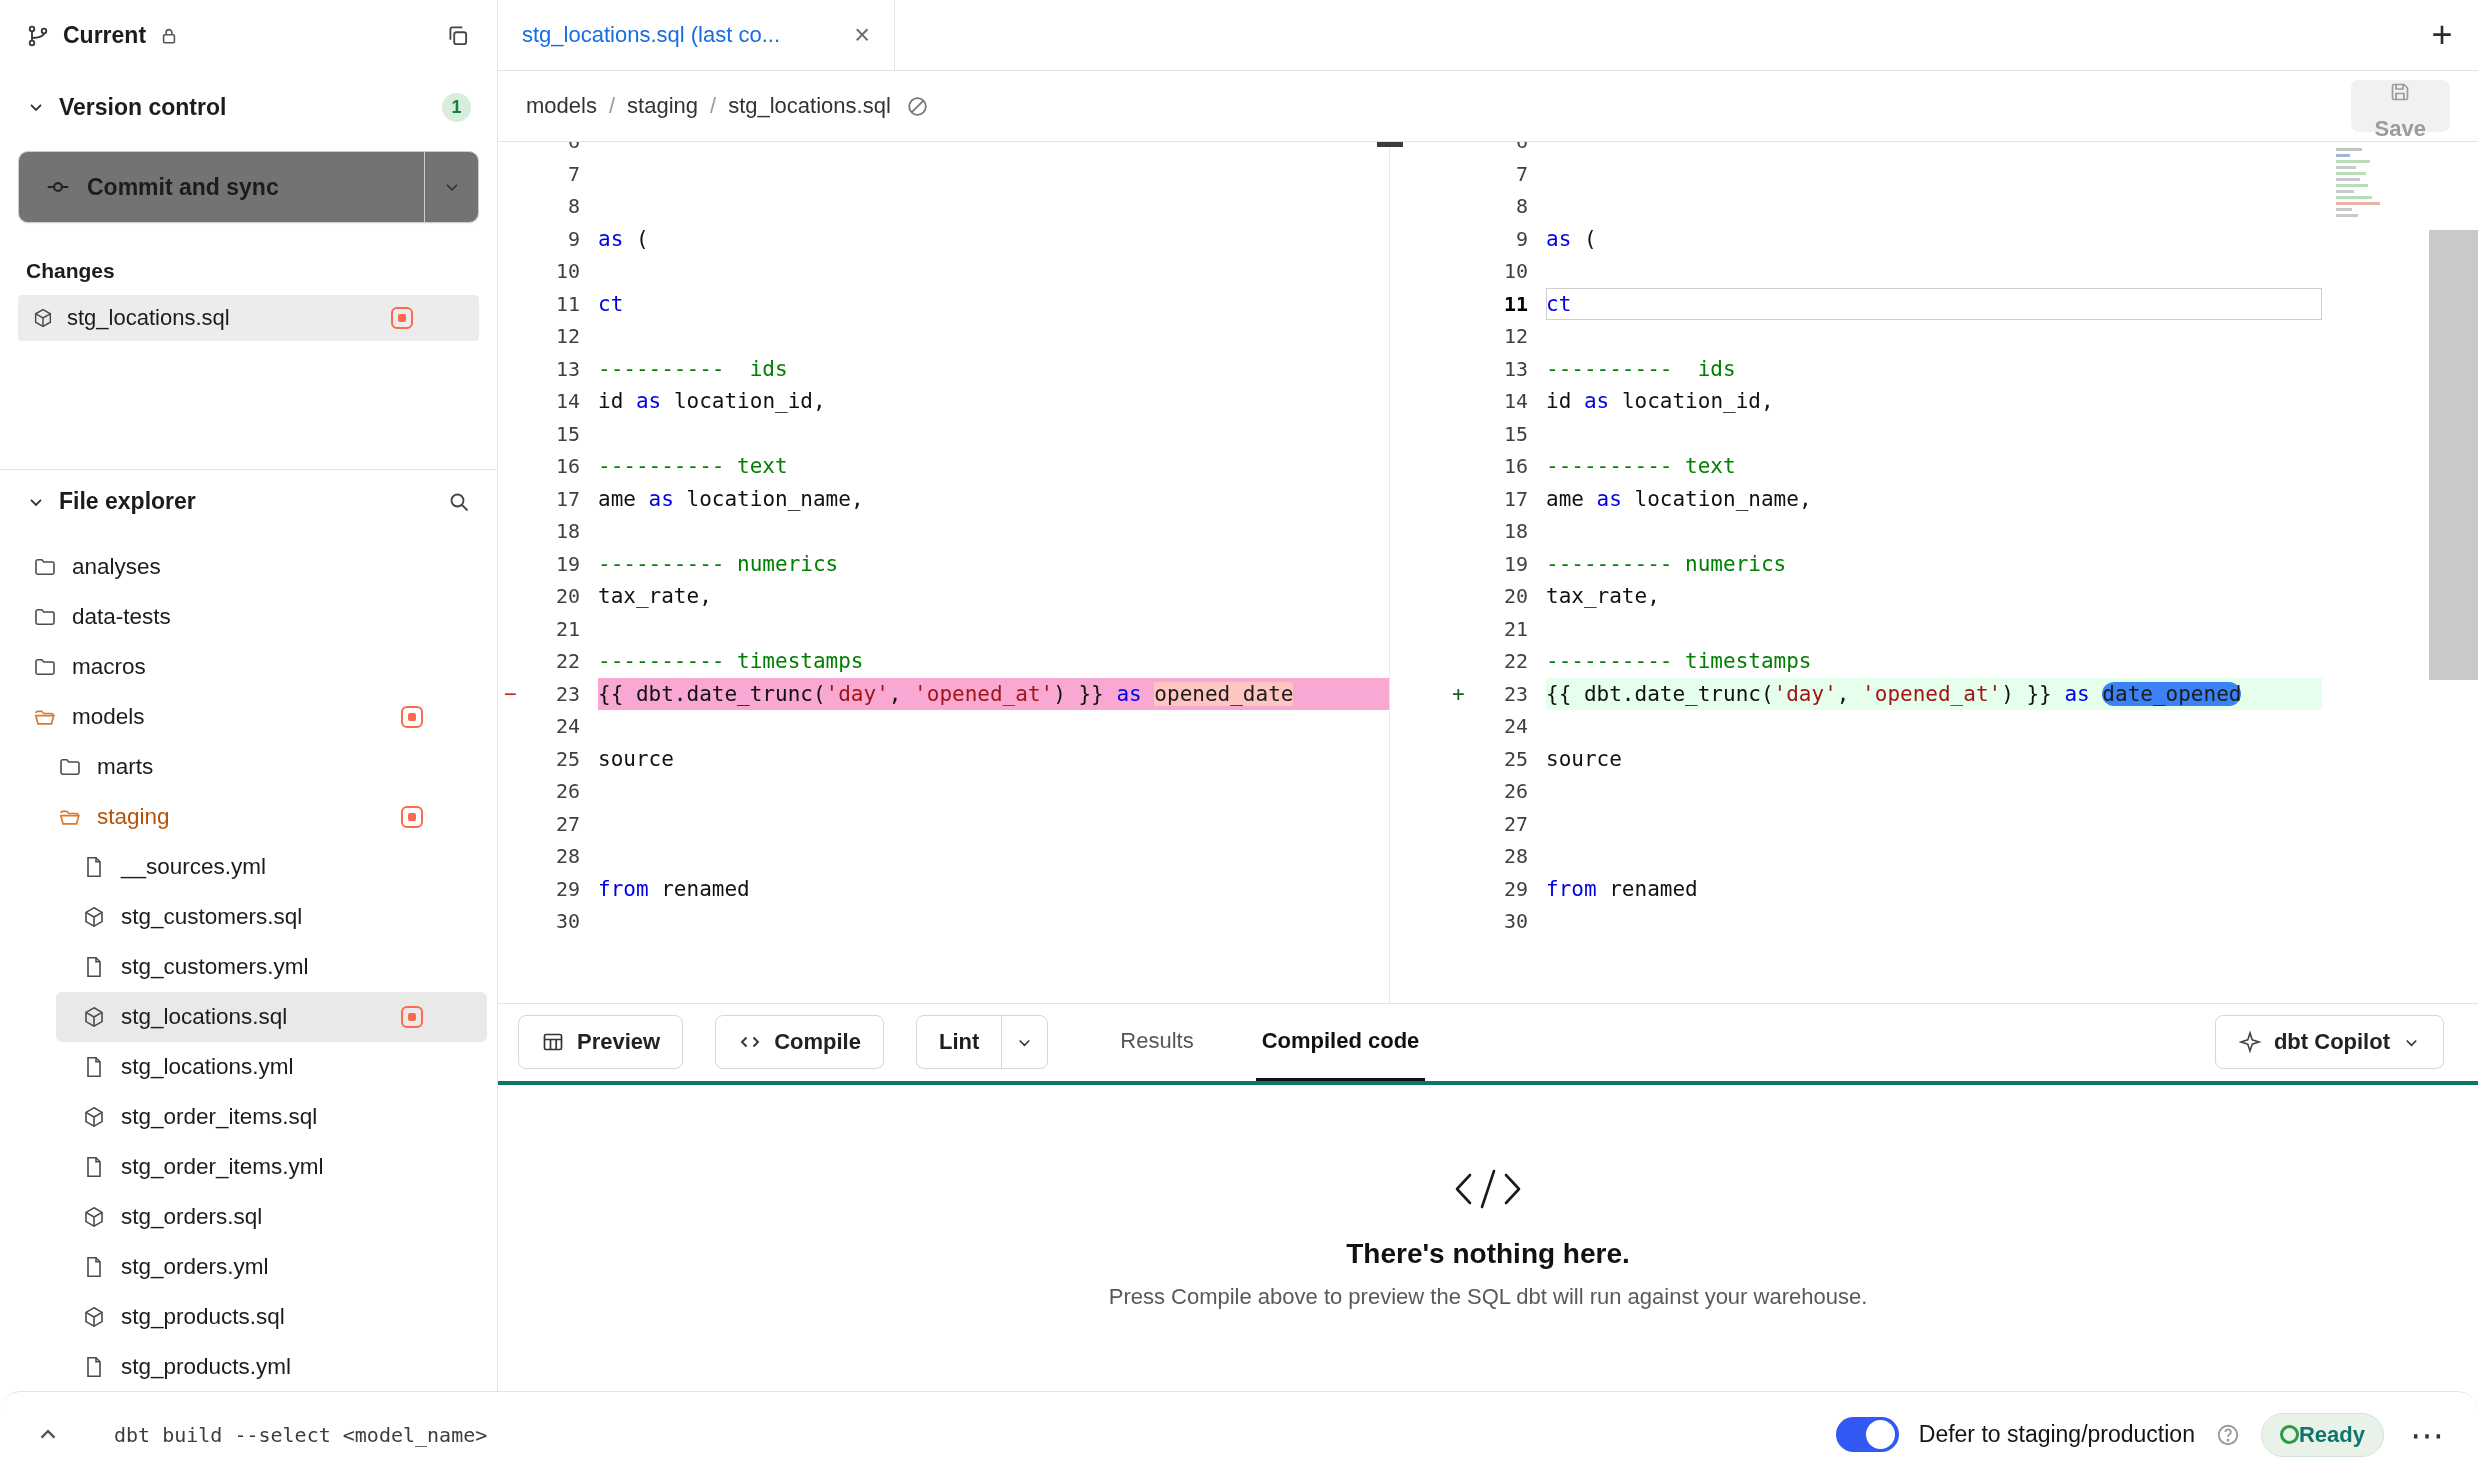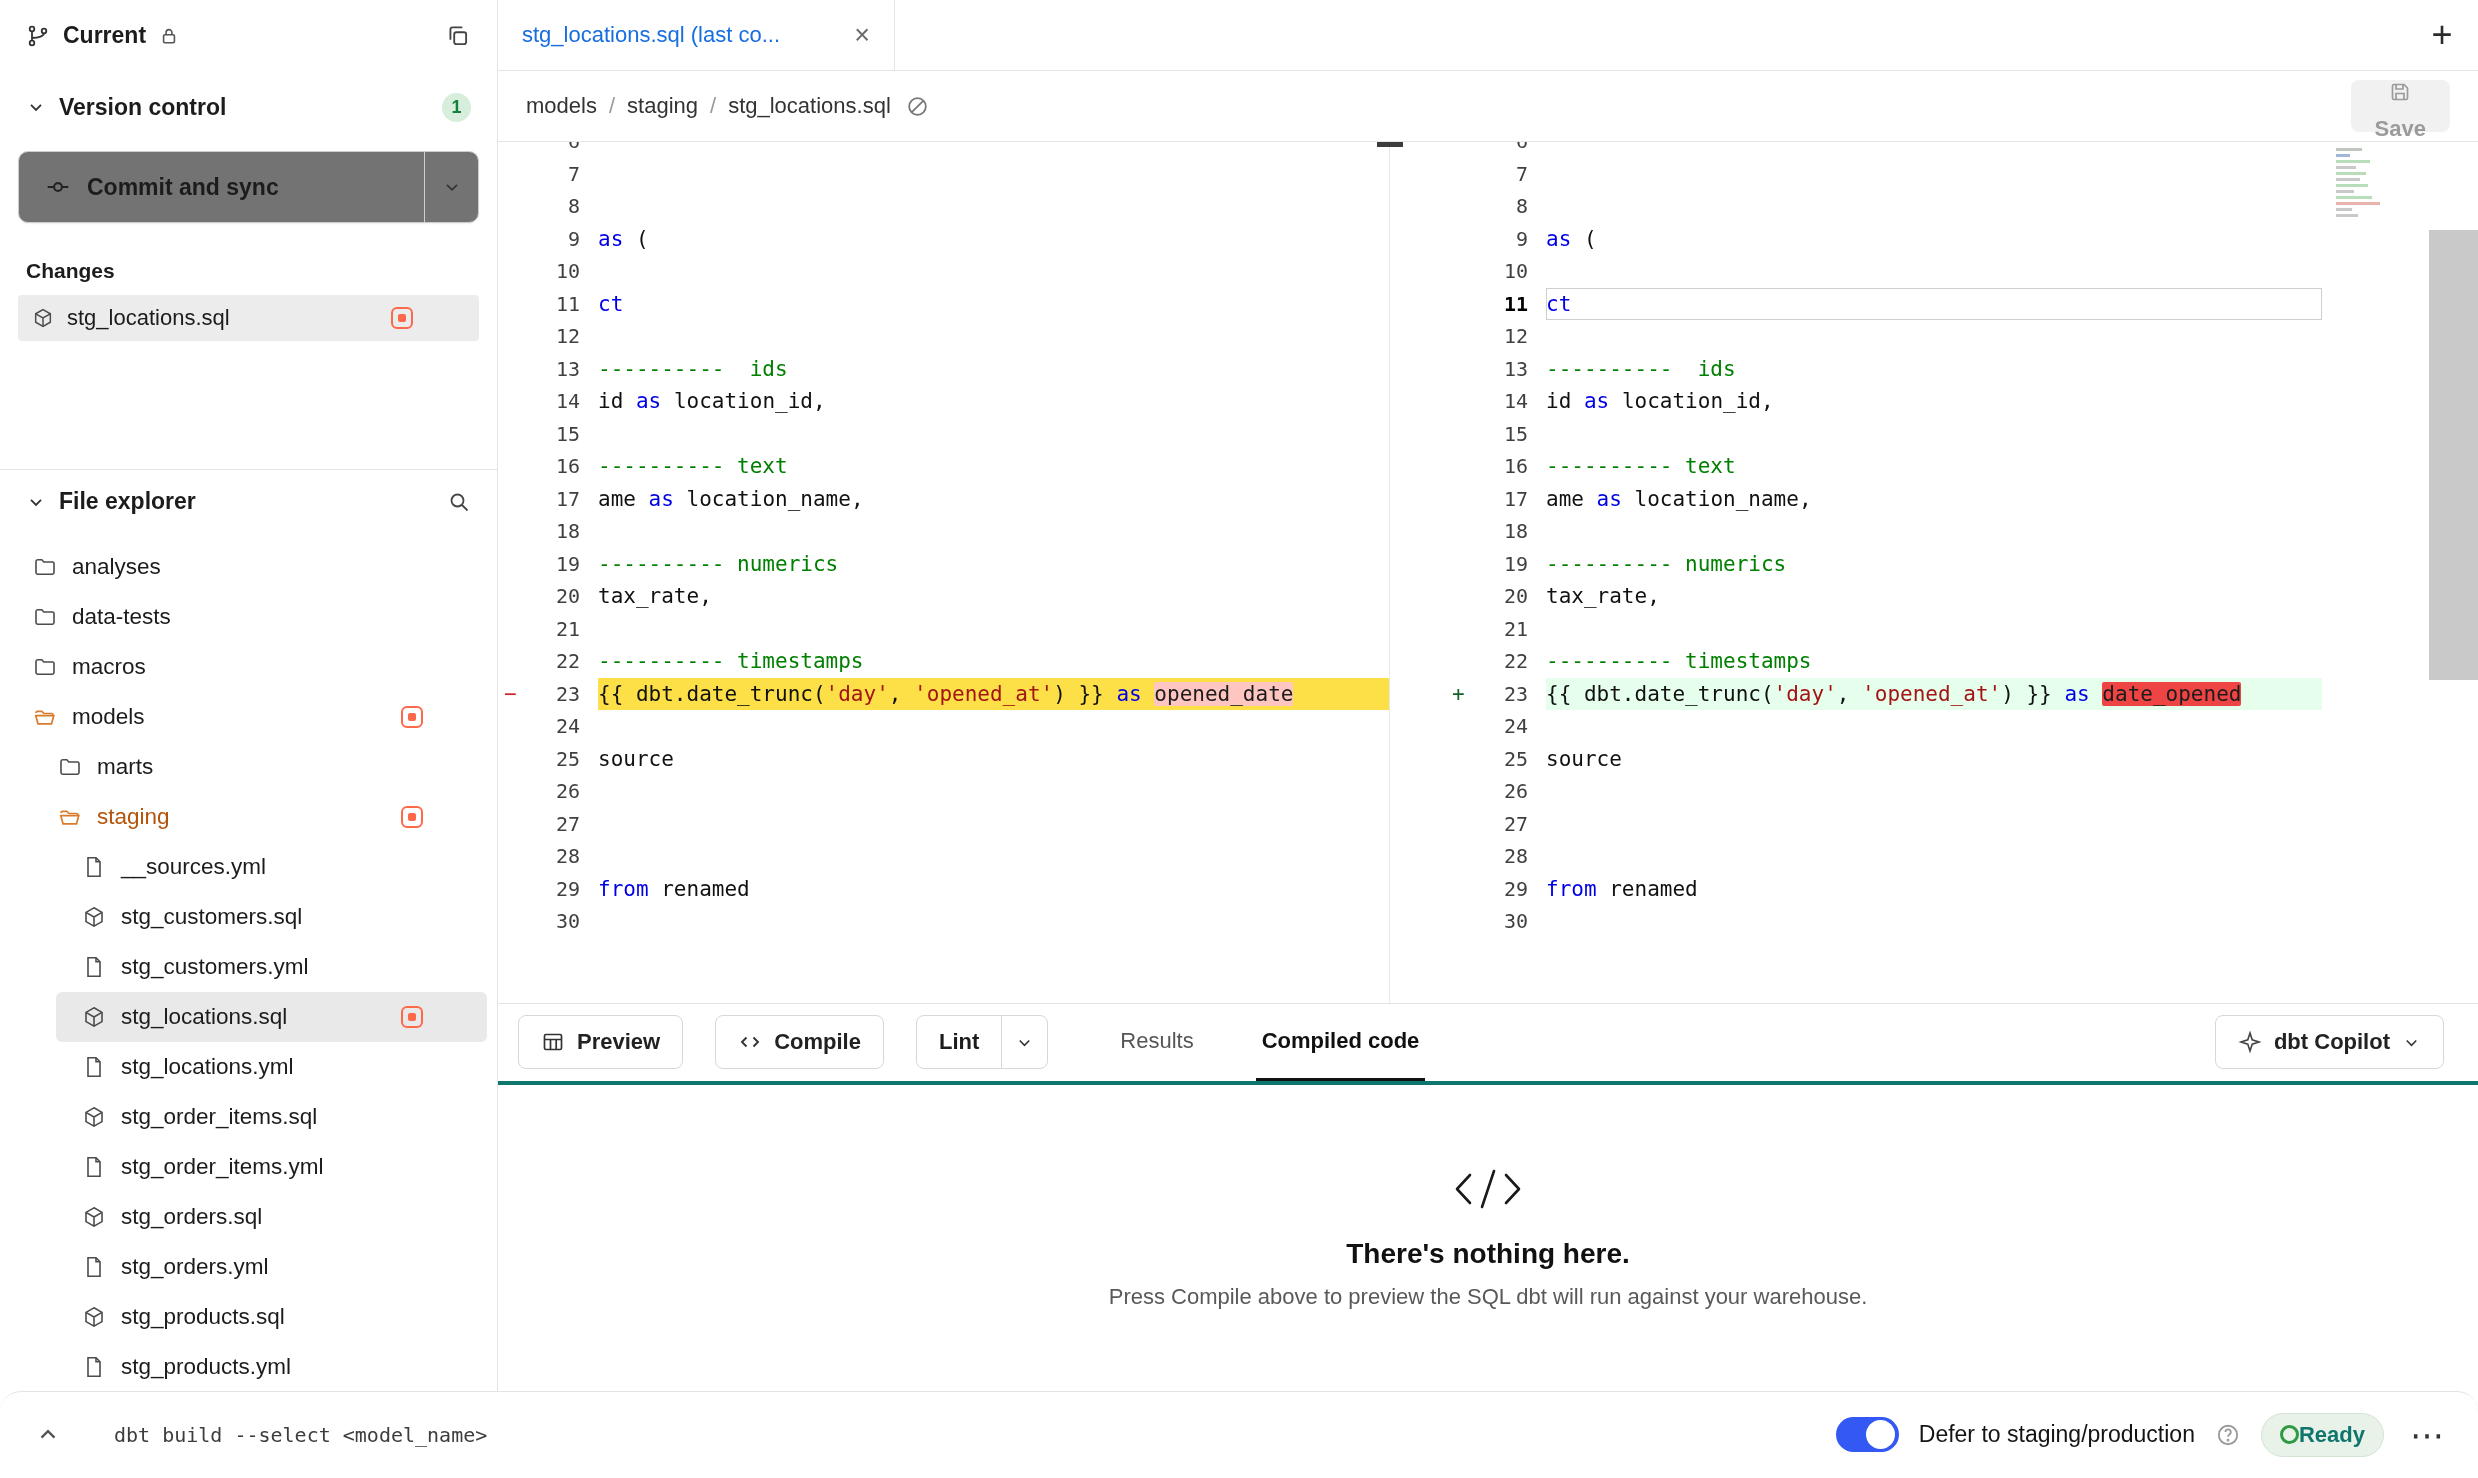--- a/index.html
+++ b/index.html
@@ -79,28 +79,28 @@
                font-family:"DejaVu Sans Mono", monospace; font-size:21px; white-space:pre; }
   .pane-left .code-line { padding-left:6px; }
   .pane-right .code-line { padding-left:62px; }
   .gut-marker { width:34px; flex:none; font-size:21px; }
   .del .gut-marker { color:#c62828; }
   .add .gut-marker { color:#116329; }
   .gut-num { width:60px; flex:none; text-align:right; padding-right:18px; color:#404040; font-size:20px; }
   .current .gut-num { color:#000; font-weight:700; }
   .code-text { flex:1; min-width:0; }
   .current .code-text { box-shadow:inset 0 0 0 1px #cfcfcf; }
-  .del .code-text { background:#fde047; }
+  .del .code-text { background:#f9a8d4; }
   .add .code-text { background:#e6ffec; }
   .tk-d { color:#111; }
   .tk-kw { color:#0000e6; }
   .tk-cm { color:#008000; }
   .tk-str { color:#a31515; }
   .tk-wdel { background:#ffc5c0; border-radius:2px; }
-  .tk-wadd { background:#ef4444; border-radius:2px; }
+  .tk-wadd { background:#3b82f6; border-radius:12px; }
 
   .rail { width:156px; position:relative; }
   .minimap { position:absolute; left:12px; top:2px; cursor:pointer; }
   .scroll-thumb { position:absolute; right:0; top:88px; width:49px; height:450px; background:#c9c9c9; cursor:pointer; }
   .sash-top { position:absolute; left:879px; top:0; width:26px; height:5px; background:#3c3c3c; cursor:row-resize; }
 
   
   .toolbar { height:82px; border-top:1px solid #e4e4e4; border-bottom:4px solid #0f766e;
              display:flex; align-items:center; padding:0 20px; }
   .btn { display:inline-flex; align-items:center; gap:12px; height:54px; padding:0 22px;

